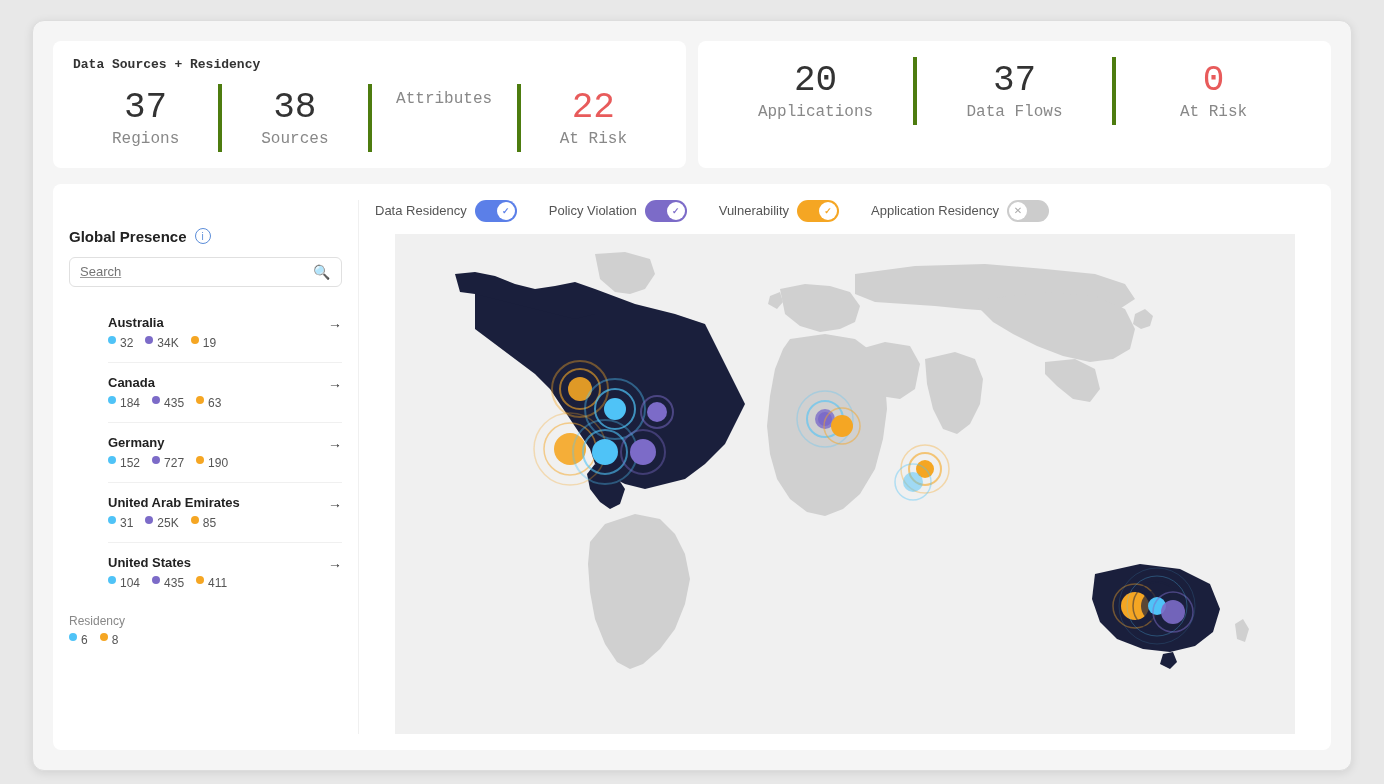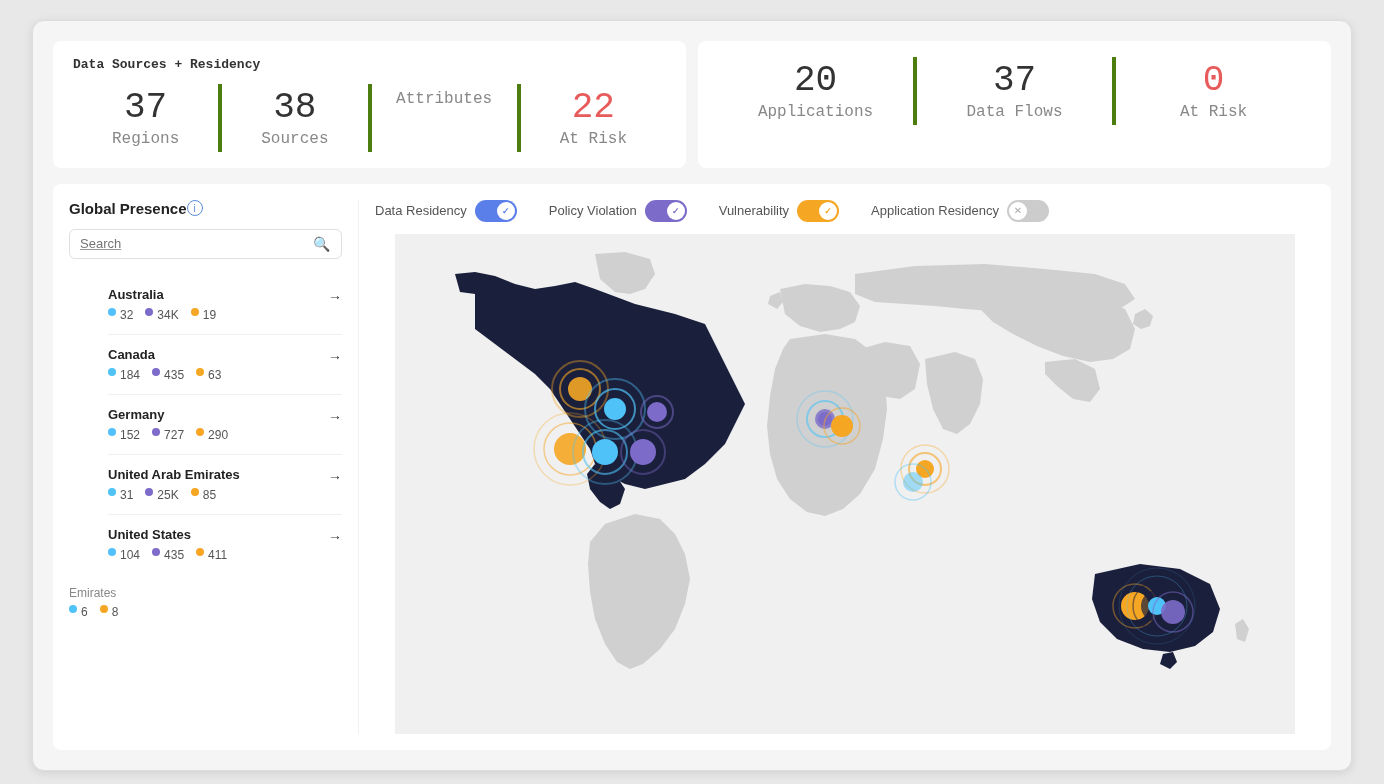--- a/index.html
+++ b/index.html
@@ -76,21 +76,23 @@
     
     .left-panel {
       width: 290px;
       flex-shrink: 0;
       padding-right: 16px;
       border-right: 1px solid #f0f0f0;
     }
     .panel-header {
       display: flex;
       align-items: center;
+      gap: 8px;
       margin-bottom: 12px;
+      margin-top: 28px;
     }
     .panel-title {
       font-size: 15px;
       font-weight: 600;
       color: #222;
     }
     .info-icon {
       width: 16px;
       height: 16px;
       border-radius: 50%;
@@ -343,21 +345,21 @@
             <span class="stat-dot">
                 <span class="dot dot-blue"></span>
                 <span>152</span>
               </span>
             <span class="stat-dot">
                 <span class="dot dot-purple"></span>
                 <span>727</span>
               </span>
             <span class="stat-dot">
                 <span class="dot dot-orange"></span>
-                <span>290</span>
+                <span>190</span>
               </span>
           </div>
         </div>
 
         <div class="country-item">
           <div class="country-header">
             <span class="country-name">United Arab Emirates</span>
             <span class="arrow-icon">→</span>
           </div>
           <div class="country-stats">
@@ -392,21 +394,21 @@
               </span>
             <span class="stat-dot">
                 <span class="dot dot-orange"></span>
                 <span>411</span>
               </span>
           </div>
         </div>
       </div>
 
       <div class="unmapped-section">
-        <div class="unmapped-label">Emirates</div>
+        <div class="unmapped-label">Residency</div>
         <div class="country-stats">
           <span class="stat-dot">
               <span class="dot dot-blue"></span>
               <span>6</span>
             </span>
           <span class="stat-dot">
               <span class="dot dot-orange"></span>
               <span>8</span>
             </span>
         </div>

